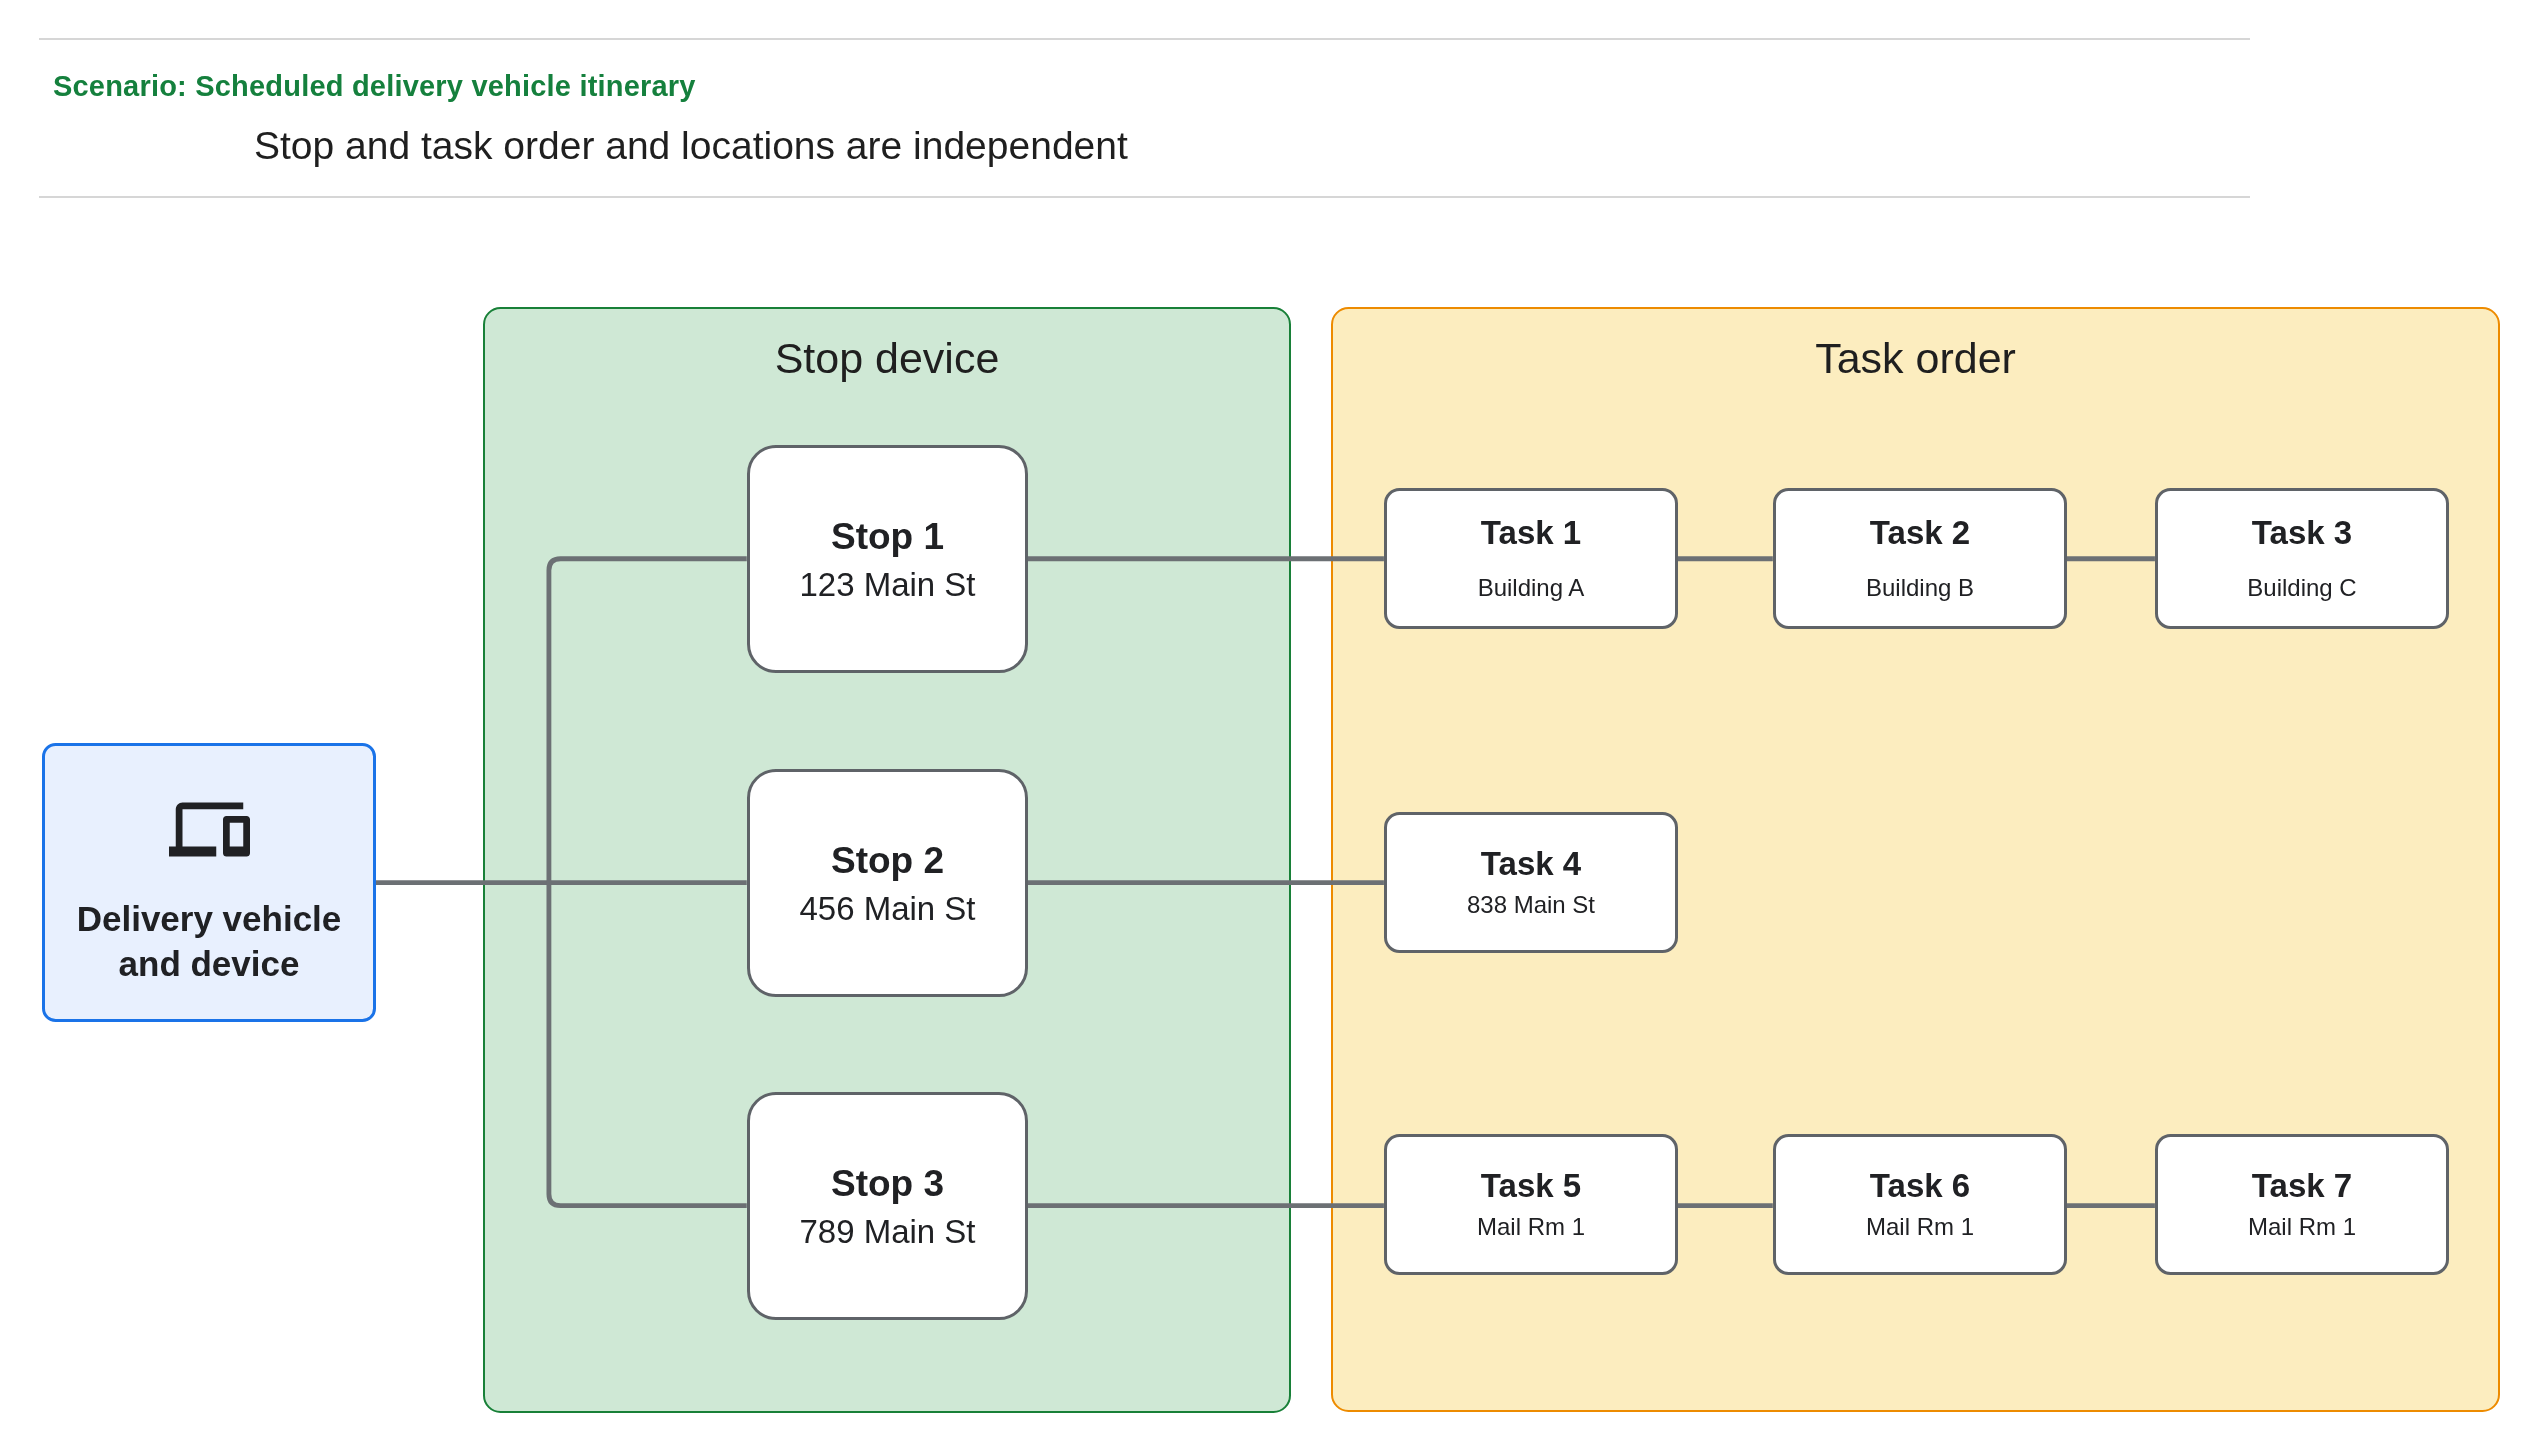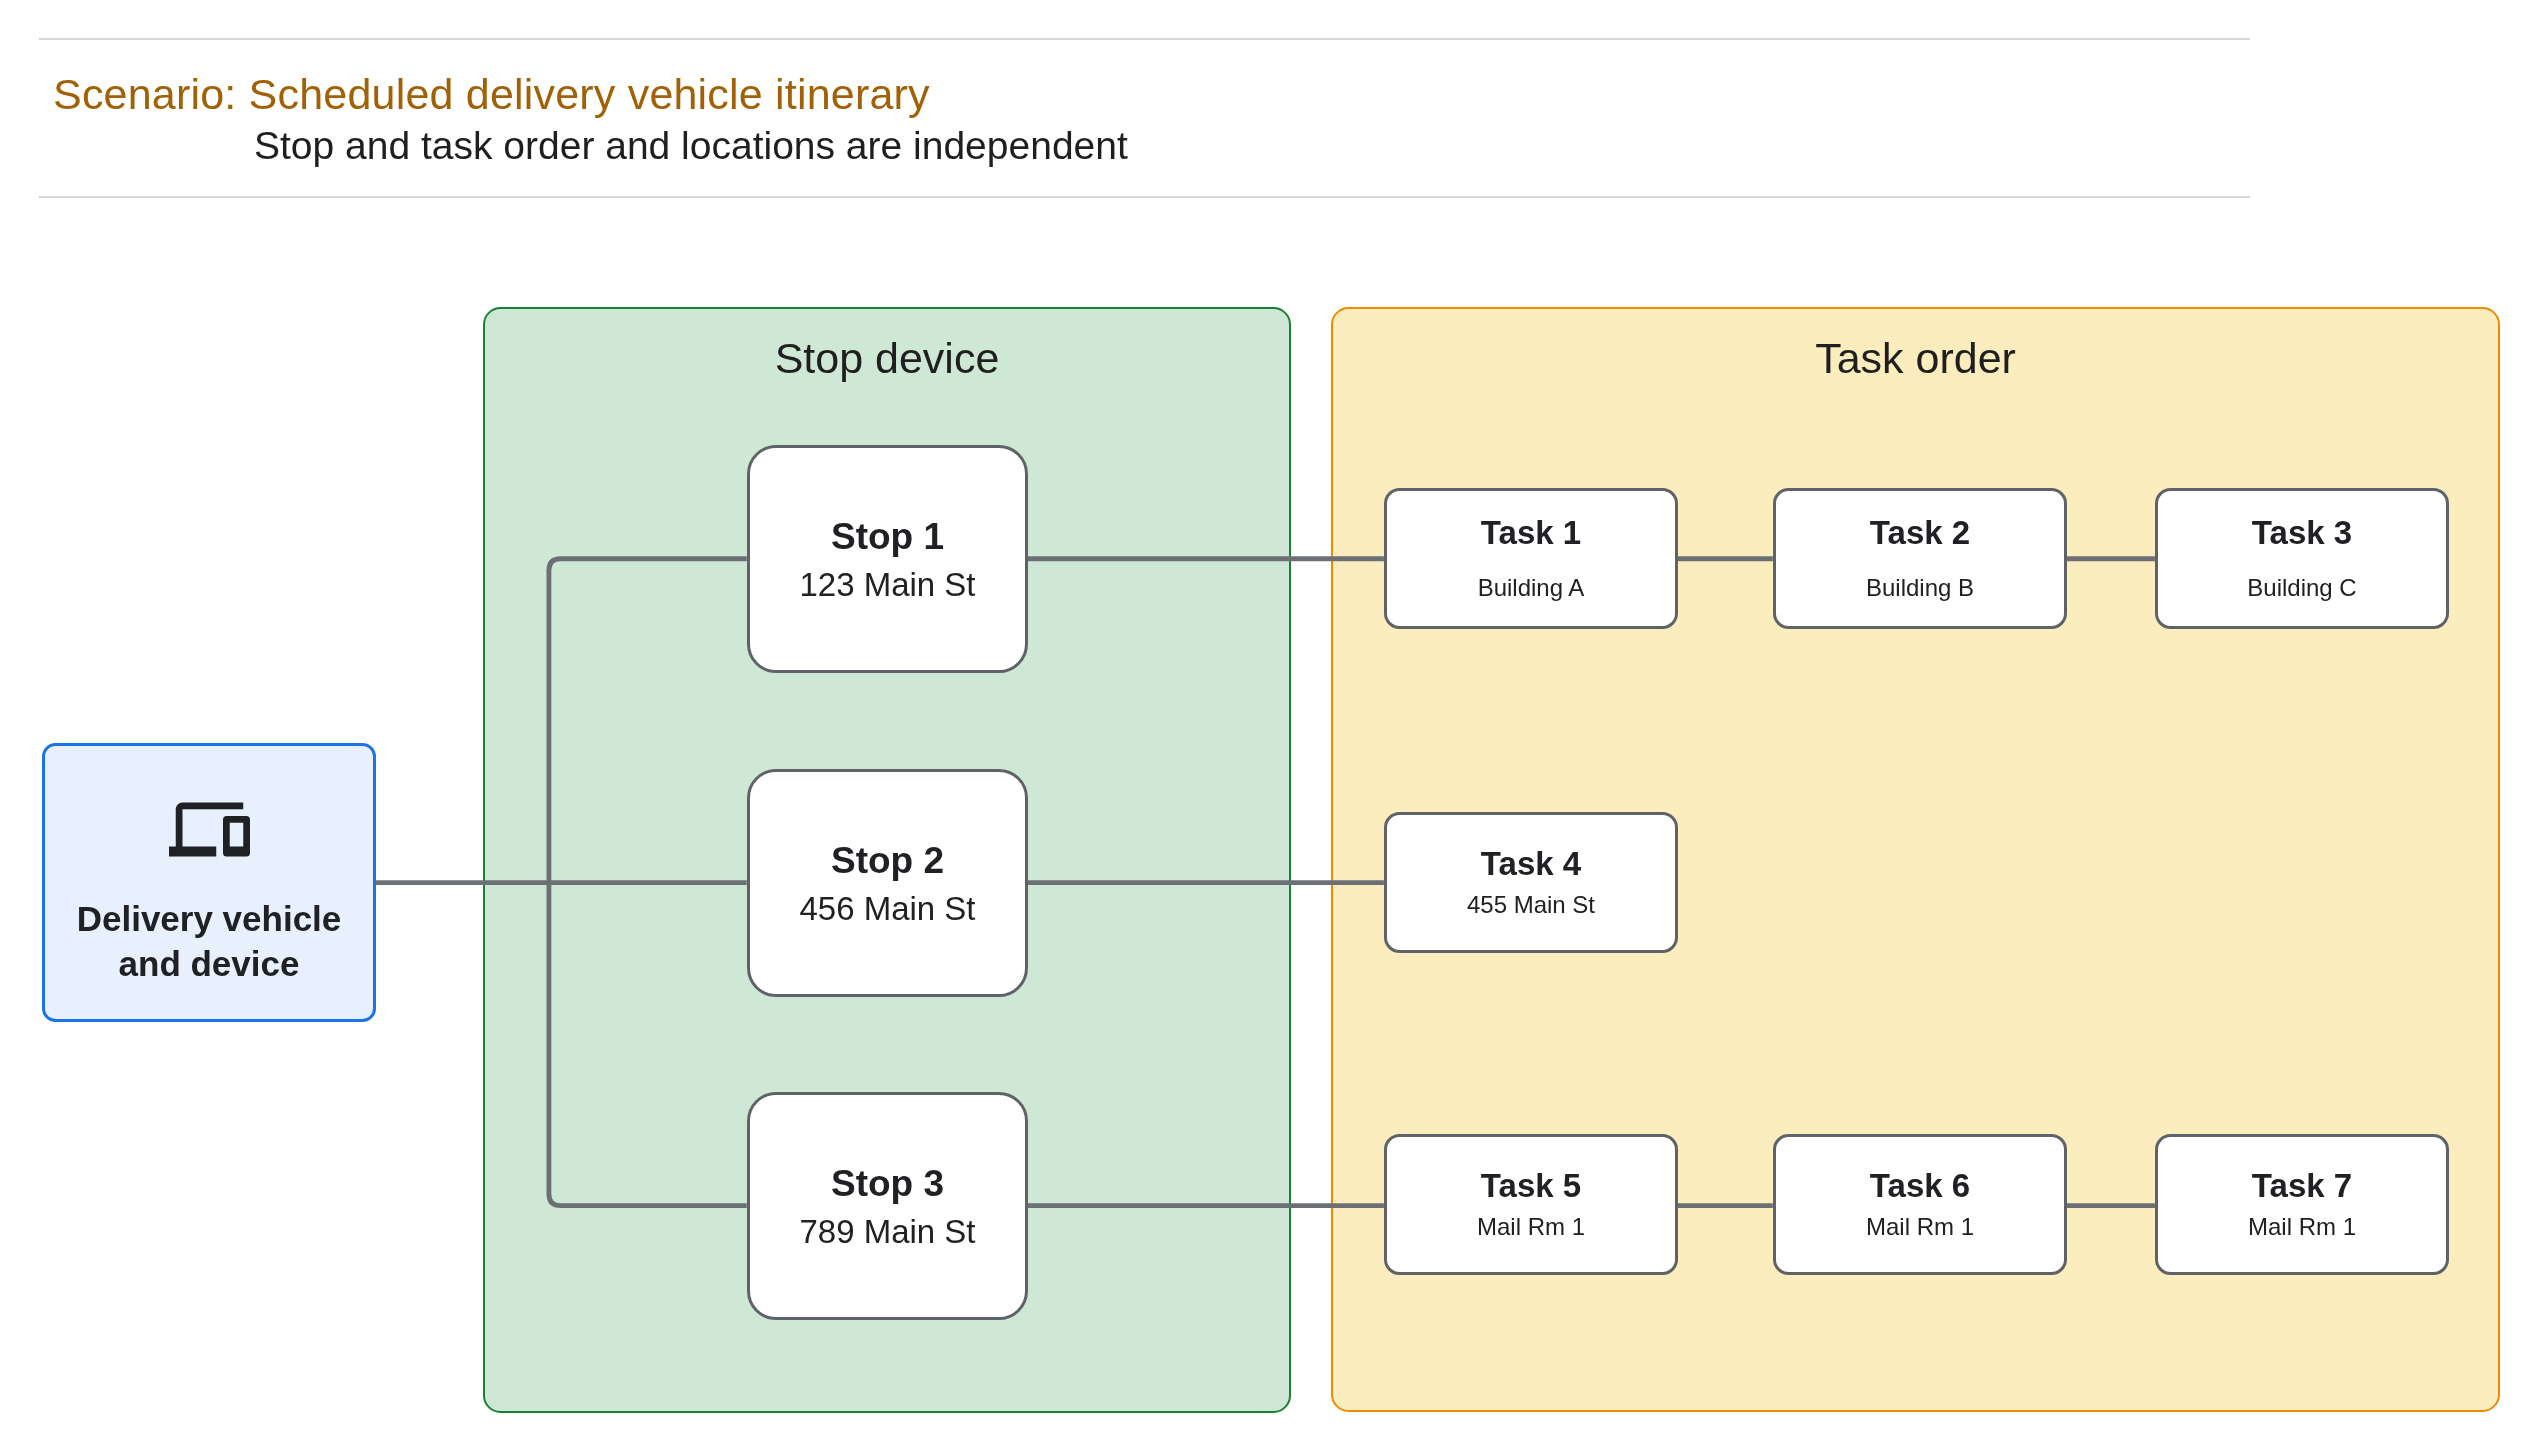--- a/index.html
+++ b/index.html
@@ -11,22 +11,22 @@
     overflow:hidden;
   }
   .stage{position:relative; width:2538px; height:1452px;}
 
   
   .rule{position:absolute; left:39px; width:2211px; height:1.9px; background:#d6d6d6;}
   .rule-top{top:38px;}
   .rule-bottom{top:196px;}
   .page-title{
     position:absolute; left:53px; top:70px;
-    font-size:43px; font-weight:400; letter-spacing:0.2px;
-    color:#a16207; white-space:nowrap; margin:0;
+    font-size:29px; font-weight:700; letter-spacing:0.2px;
+    color:#15803d; white-space:nowrap; margin:0;
   }
   .page-subtitle{
     position:absolute; left:254px; top:124px;
     font-size:39px; font-weight:400; color:#1f1f1f; white-space:nowrap;
   }
 
   
   .panel{position:absolute; border-radius:17.5px; box-sizing:border-box;}
   .panel-green{
     left:483px; top:307px; width:808px; height:1106px;
@@ -144,21 +144,21 @@
   <div class="node task col-2 row-1">
     <div class="node-name">Task 2</div>
     <div class="node-sub">Building B</div>
   </div>
   <div class="node task col-3 row-1">
     <div class="node-name">Task 3</div>
     <div class="node-sub">Building C</div>
   </div>
   <div class="node task col-1 row-2">
     <div class="node-name">Task 4</div>
-    <div class="node-sub">455 Main St</div>
+    <div class="node-sub">838 Main St</div>
   </div>
   <div class="node task col-1 row-3">
     <div class="node-name">Task 5</div>
     <div class="node-sub">Mail Rm 1</div>
   </div>
   <div class="node task col-2 row-3">
     <div class="node-name">Task 6</div>
     <div class="node-sub">Mail Rm 1</div>
   </div>
   <div class="node task col-3 row-3">

